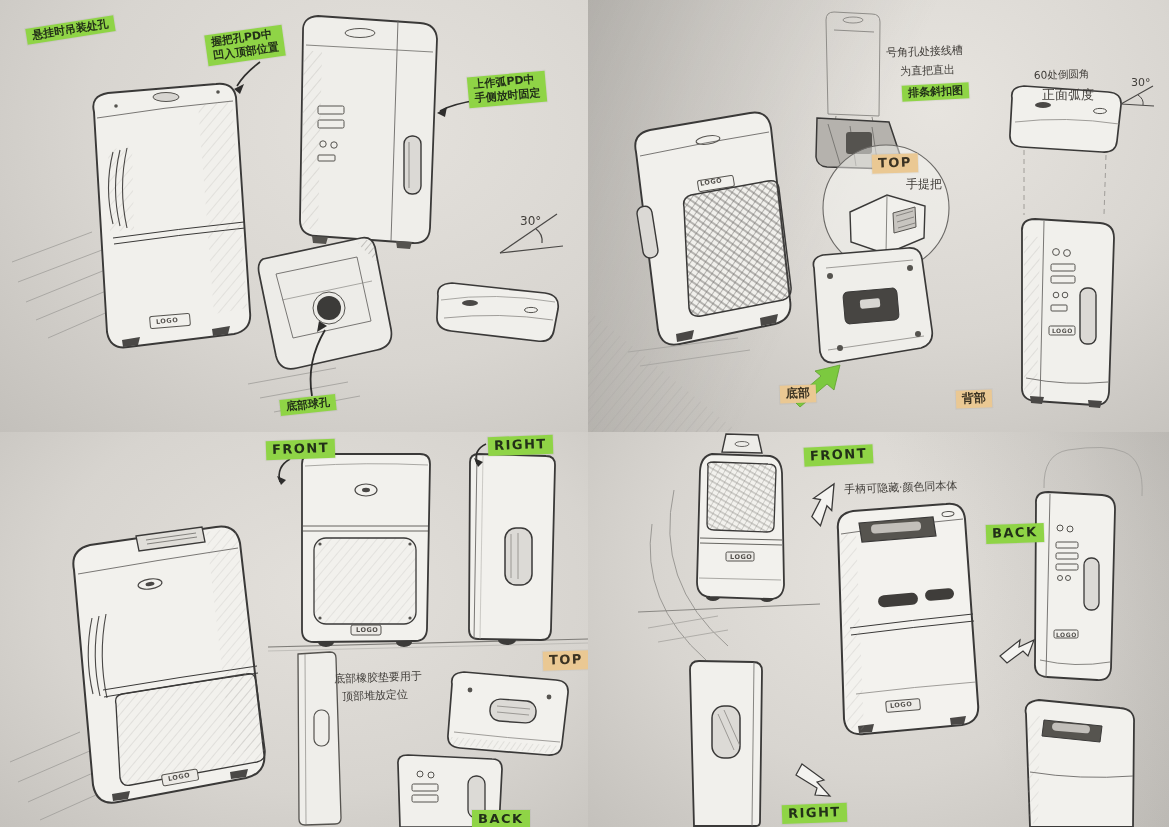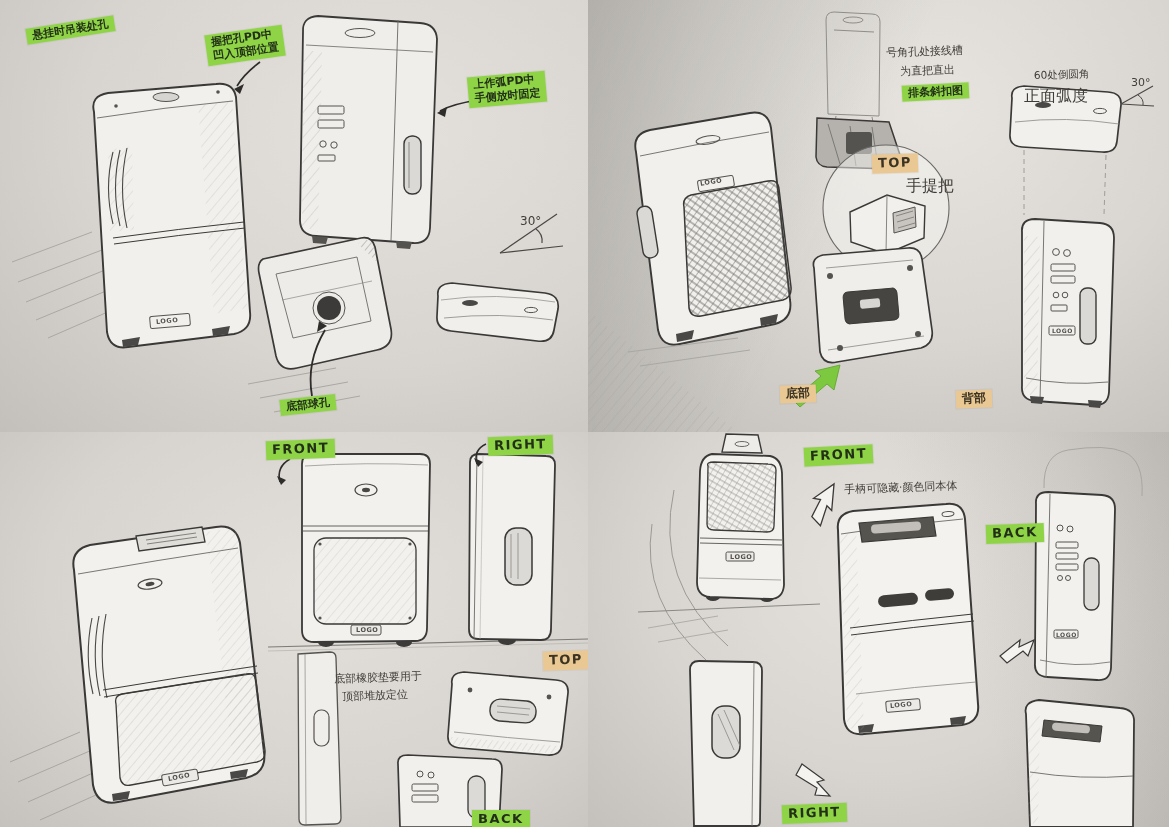--- a/index.html
+++ b/index.html
@@ -213,23 +213,23 @@
         <rect x="461" y="326" width="26" height="9" rx="1.5" fill="none" stroke="#55534f"></rect>
         <path d="M438 378 Q478 386 520 382" stroke="#6b6966" stroke-width="0.9" fill="none"></path>
         <path d="M442 396 l14 1 l-2 7 l-11 -1 Z M500 400 l14 1 l-2 7 l-11 -1 Z" fill="#4a4846"></path>
       </g>
     </svg>
 
     <div class="lbl pen" style="left:298px;top:44px;transform:rotate(-2deg)">号角孔处接线槽</div>
     <div class="lbl pen" style="left:312px;top:63px;transform:rotate(-2deg)">为直把直出</div>
     <div class="lbl hl green" style="left:314px;top:84px;transform:rotate(-3deg);font-size:11px"><span>排条斜扣图</span></div>
     <div class="lbl hl orange en" style="left:284px;top:154px;transform:rotate(-2deg)"><span>TOP</span></div>
-    <div class="lbl pen" style="left:318px;top:176px;font-size:16px">手提把</div>
+    <div class="lbl pen" style="left:318px;top:176px;font-size:12px">手提把</div>
     <div class="lbl pen" style="left:446px;top:68px;font-size:10.5px;transform:rotate(-2deg)">60处倒圆角</div>
-    <div class="lbl pen" style="left:436px;top:86px;font-size:16px">正面弧度</div>
+    <div class="lbl pen" style="left:454px;top:86px;font-size:13px">正面弧度</div>
     <div class="lbl pen" style="left:543px;top:76px;font-size:11px">30°</div>
     <div class="lbl hl orange" style="left:192px;top:385px;transform:rotate(-2deg)"><span>底部</span></div>
     <div class="lbl hl orange" style="left:368px;top:390px;transform:rotate(-2deg)"><span>背部</span></div>
     <div class="lbl logo-tag" style="left:112px;top:178px;transform:rotate(-9deg)">LOGO</div>
     <div class="lbl logo-tag" style="left:464px;top:327px;font-size:6px">LOGO</div>
   </div>
 
   <div class="quad" id="q-bl">
     <svg width="588" height="395" viewBox="0 0 588 395">
       <defs>

